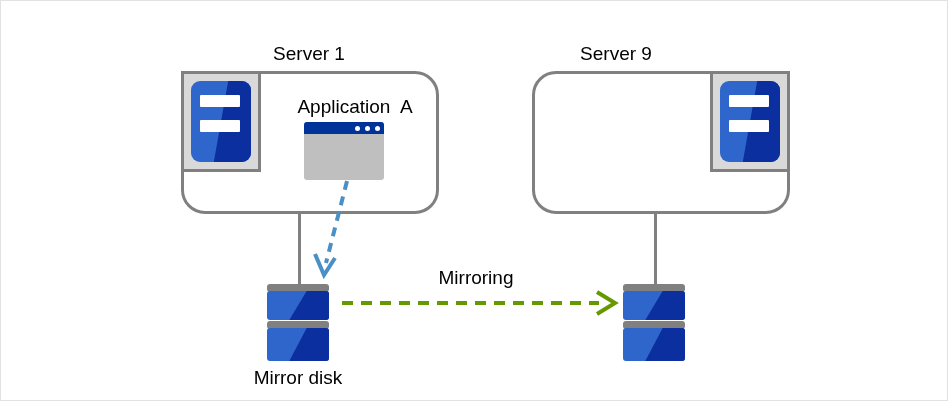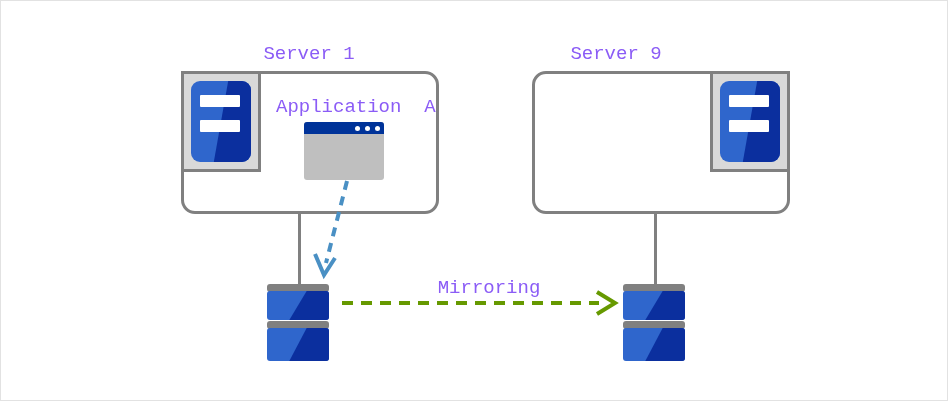--- a/index.html
+++ b/index.html
@@ -17,35 +17,35 @@
     height: 401px;
     background: #ffffff;
     border: 1px solid #e2e2e2;
     box-sizing: border-box;
     overflow: hidden;
   }
 
   
   .label {
     position: absolute;
-    color: #8b5cf6;
+    color: #000000;
     font-size: 19px;
     line-height: 22px;
     white-space: pre;
-    font-family: Liberation Mono, monospace;
+    font-family: Liberation Sans, sans-serif;
   }
   .label-center {
     text-align: center;
   }
 
   
   .server-box {
     position: absolute;
     border: 3px solid #808080;
-    border-radius: 14px;
+    border-radius: 24px;
     background: #ffffff;
     box-sizing: border-box;
   }
 
   
   .bay {
     position: absolute;
     background: #d9d9d9;
     border: 3px solid #808080;
     box-sizing: border-box;
@@ -168,20 +168,21 @@
 
   <div class="connector" style="left:297px; top:212px; height:73px;"></div>
 
   <div class="disk" style="left:266px; top:283px; width:62px; height:80px;">
     <div class="disk-cap" style="top:0px;"></div>
     <div class="disk-body" style="top:7px;  height:29px;"></div>
     <div class="disk-cap" style="top:37px;"></div>
     <div class="disk-body" style="top:44px; height:33px;"></div>
   </div>
 
+  <div class="label label-center" style="left:227px; top:366px; width:140px;">Mirror disk</div>
 
   <div class="label label-center" style="left:545px; top:42px; width:140px;">Server 9</div>
 
   <div class="server-box" style="left:531px; top:70px; width:258px; height:143px;">
 
     <div class="bay" style="right:-3px; top:-3px; width:80px; height:101px;">
       <div class="bay-unit">
         <div class="bay-bar" style="left:9px; top:14px; width:40px; height:12px;"></div>
         <div class="bay-bar" style="left:9px; top:39px; width:40px; height:12px;"></div>
       </div>
@@ -190,21 +191,21 @@
 
   <div class="connector" style="left:653px; top:212px; height:73px;"></div>
 
   <div class="disk" style="left:622px; top:283px; width:62px; height:80px;">
     <div class="disk-cap" style="top:0px;"></div>
     <div class="disk-body" style="top:7px;  height:29px;"></div>
     <div class="disk-cap" style="top:37px;"></div>
     <div class="disk-body" style="top:44px; height:33px;"></div>
   </div>
 
-  <div class="label label-center" style="left:418px; top:266px; width:140px;margin-top:10px;">Mirroring</div>
+  <div class="label label-center" style="left:405px; top:266px; width:140px;">Mirroring</div>
 
   <svg id="arrows" viewBox="0 0 948 401" xmlns="http://www.w3.org/2000/svg">
 
     <g>
       <line x1="346" y1="180" x2="325" y2="262" stroke="#4a90c4" stroke-width="4" stroke-dasharray="9,7" stroke-linecap="butt"></line>
       <polyline points="314,253 323,274 334,257" fill="none" stroke="#4a90c4" stroke-width="4" stroke-linejoin="miter" stroke-linecap="butt"></polyline>
     </g>
 
     <g>
       <line x1="341" y1="302" x2="598" y2="302" stroke="#669900" stroke-width="4" stroke-dasharray="11,8" stroke-linecap="butt"></line>

